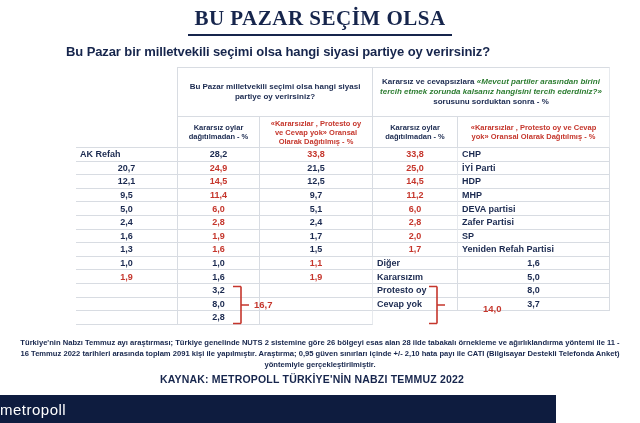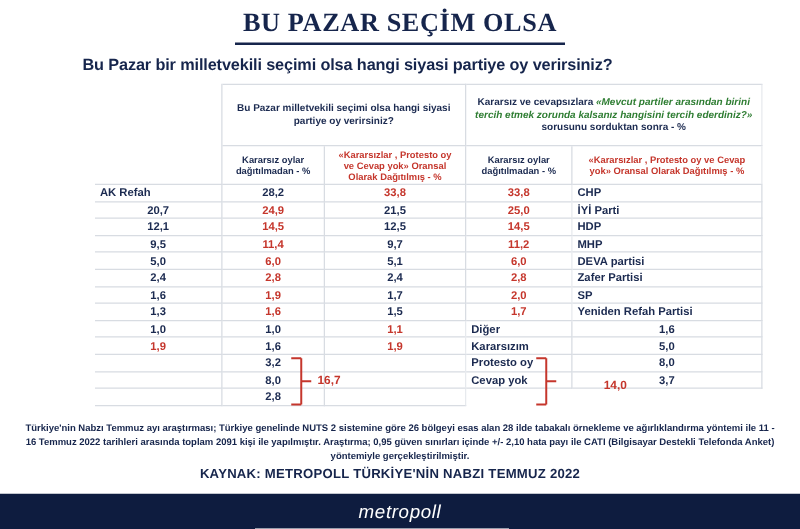--- a/index.html
+++ b/index.html
@@ -49,22 +49,22 @@
   
   .footnote {
     position:absolute; left:20px; top:337px; width:600px; text-align:center;
     font-size:7.6px; font-weight:bold; line-height:11px; color:#16254c;
   }
   .source {
     position:absolute; left:0; top:373px; width:624px; text-align:center;
     font-size:10.5px; font-weight:bold; color:#16254c; letter-spacing:0.2px;
   }
   .brand-bar {
-    position:absolute; left:0; bottom:0; width:640px; height:28px; background:#0e1c3f;
-    display:flex; align-items:center; justify-content:center;font-style:italic;
+    position:absolute; left:0; bottom:0; width:556px; height:28px; background:#0e1c3f;
+    display:flex; align-items:center; justify-content:flex-start;
   }
   .brand-text { color:#ffffff; font-size:15px; letter-spacing:0.5px; font-weight:normal; }
 </style>
 </head>
 <body>
 
 <div id="page">
 
   <div class="title-wrap">
     <div class="main-title">BU PAZAR SEÇİM OLSA</div>

